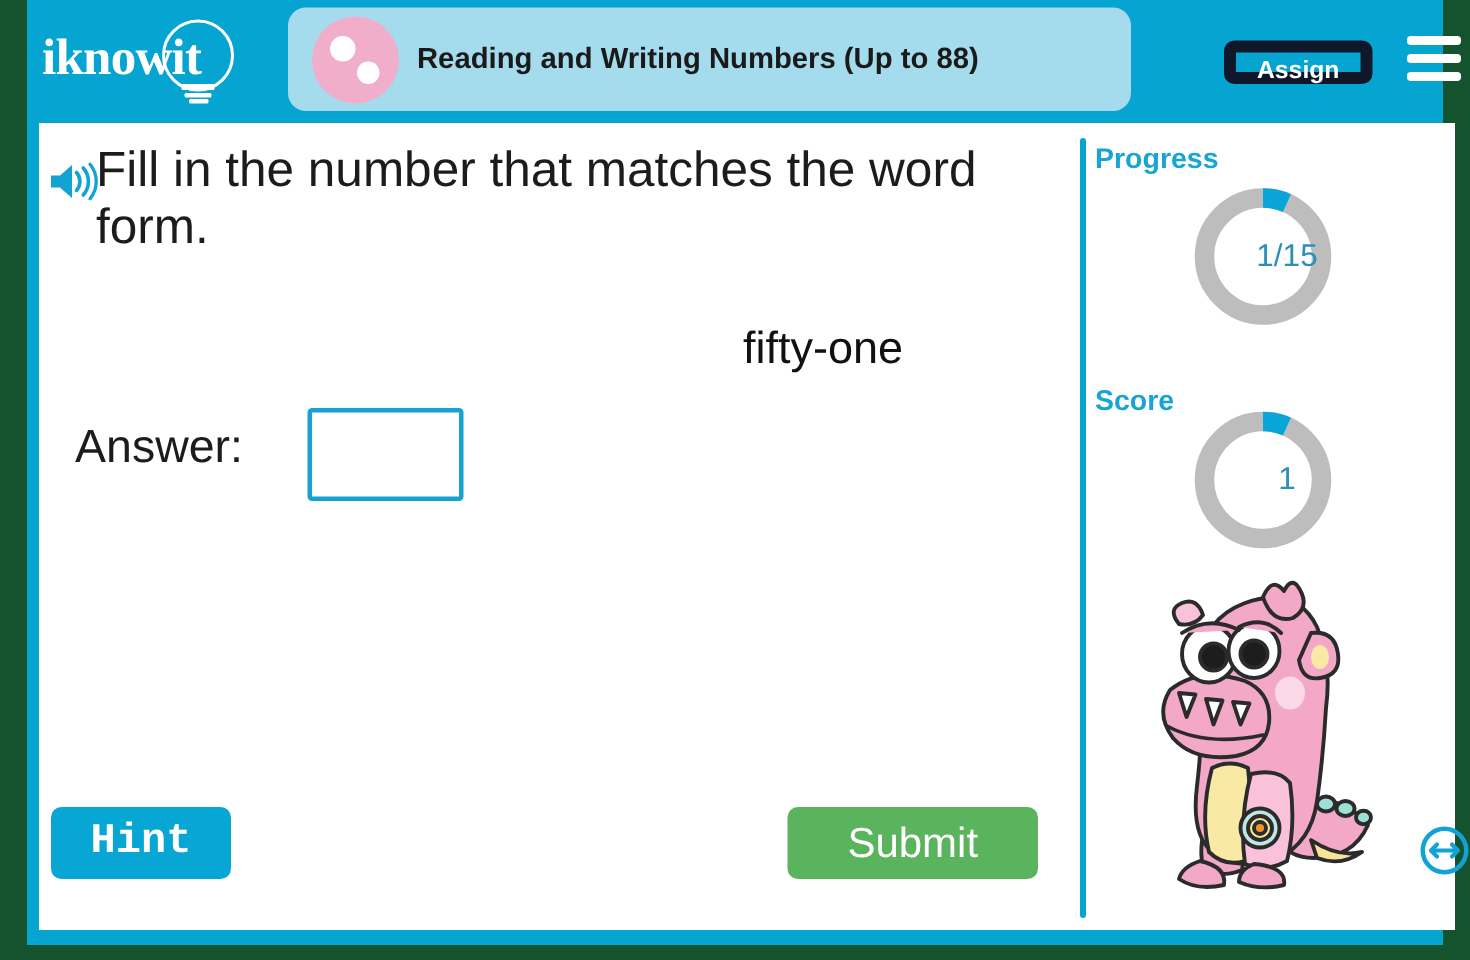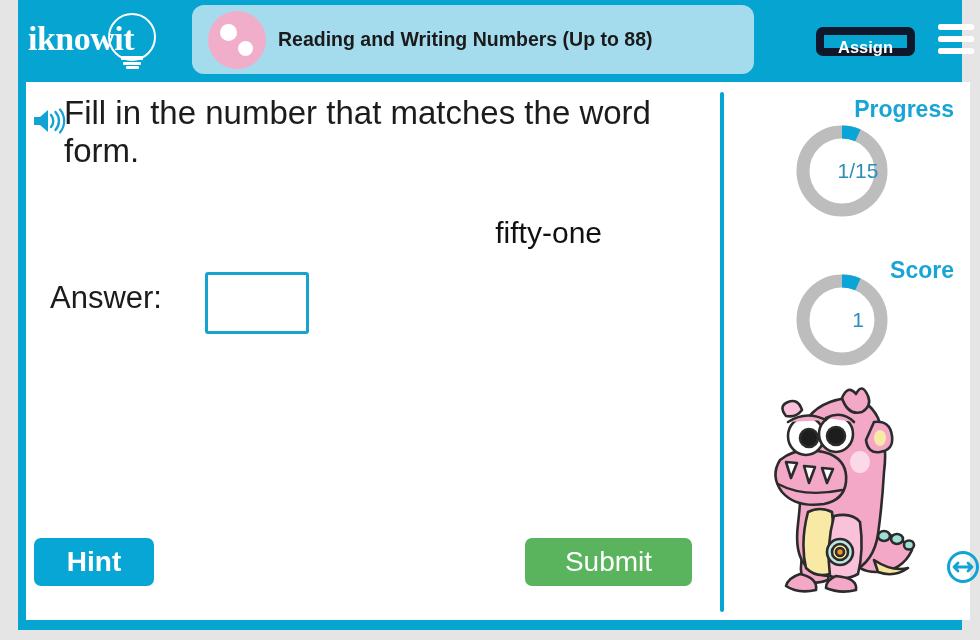--- a/index.html
+++ b/index.html
@@ -11,21 +11,21 @@
     width: 980px;
     height: 640px;
     overflow: hidden;
     font-family: "Liberation Sans", sans-serif;
   }
 
   #app {
     position: relative;
     width: 980px;
     height: 640px;
-    background: #e5e5e5;
+    background: #14532d;
   }
 
   
   .frame {
     position: absolute;
     left: 18px;
     top: 0px;
     width: 944px;
     height: 630px;
     background: #06a4d0;
@@ -260,21 +260,21 @@
     left: 8px;
     top: 456px;
     width: 120px;
     height: 48px;
     background: #07a6d4;
     border: none;
     border-radius: 7px;
     color: #ffffff;
     font-size: 28px;
     font-weight: bold;
-    font-family: Liberation Sans, sans-serif;
+    font-family: Liberation Mono, monospace;
     cursor: pointer;
     line-height: 44px;
     padding: 0;
   }
   .submit-btn {
     position: absolute;
     left: 499px;
     top: 456px;
     width: 167px;
     height: 48px;
@@ -294,22 +294,22 @@
   .sidebar {
     position: absolute;
     left: 704px;
     top: 0px;
     width: 224px;
     height: 538px;
   }
   .ring-label {
     position: absolute;
     width: 224px;
-    text-align: right;
-    font-size: 23px;
+    text-align: left;
+    font-size: 19px;
     font-weight: bold;
     color: #18a5d6;
   }
   .ring-wrap {
     position: absolute;
     width: 224px;
     text-align: center;
   }
   .ring {
     position: relative;

